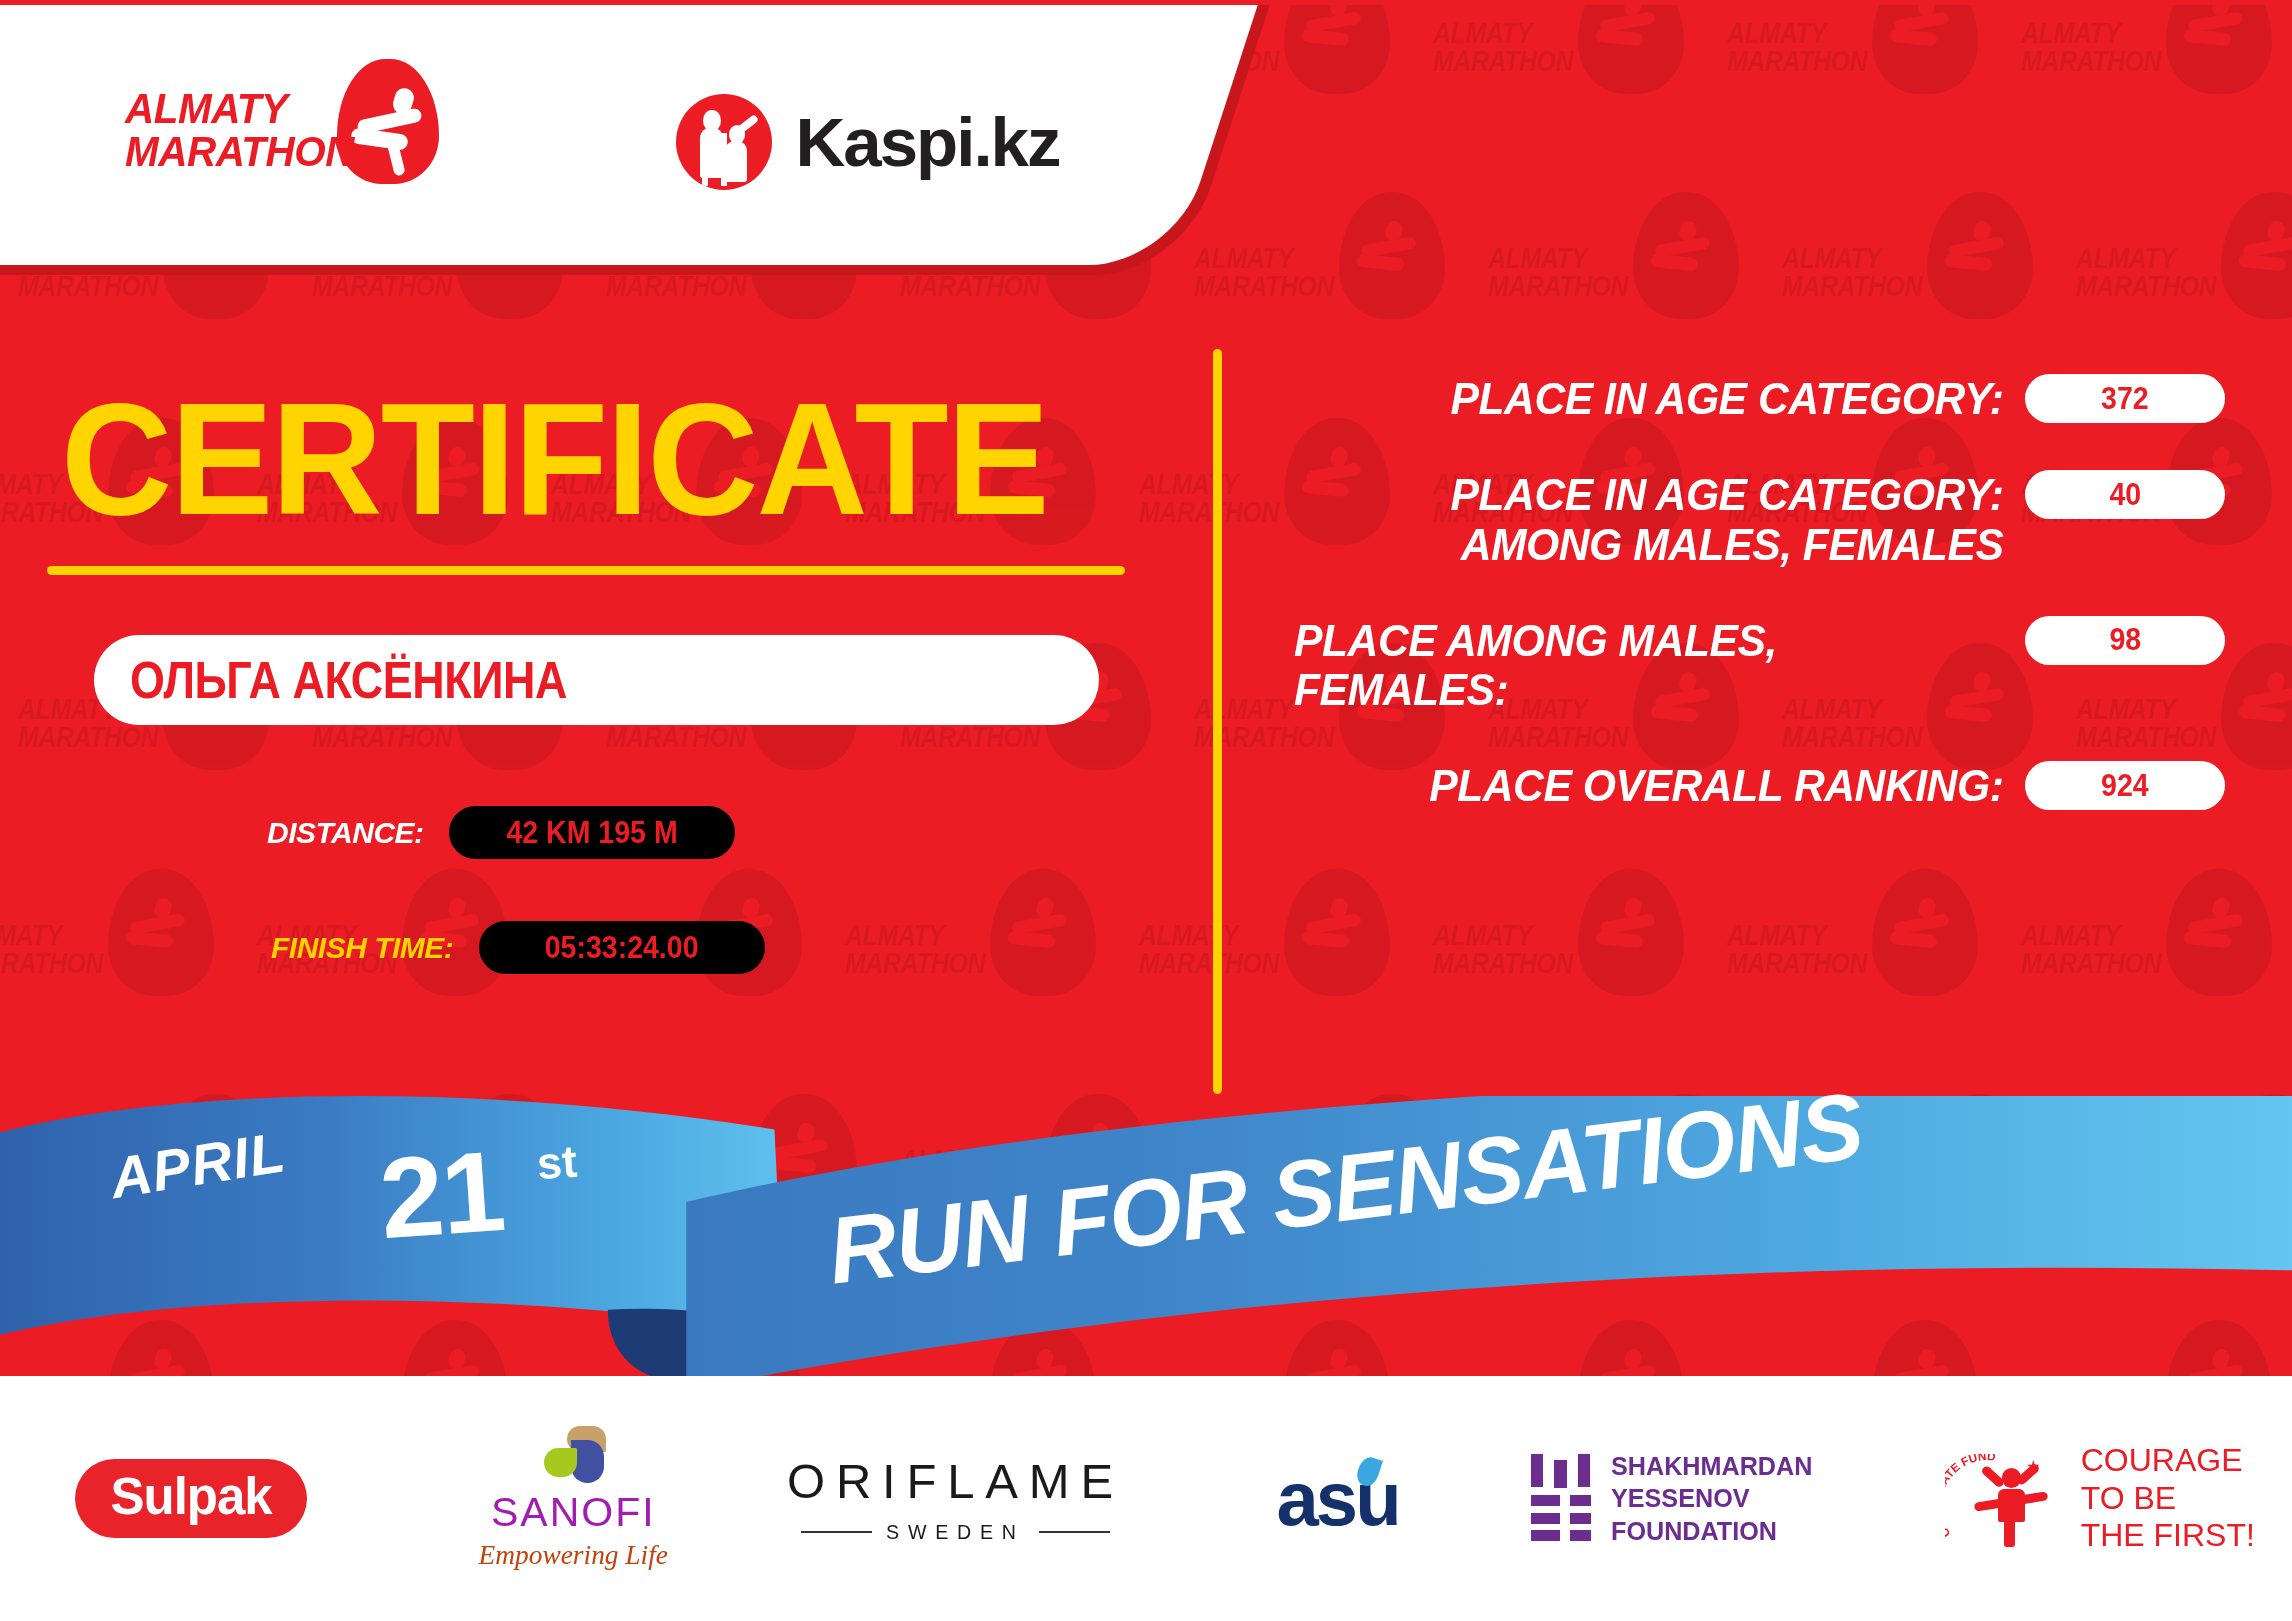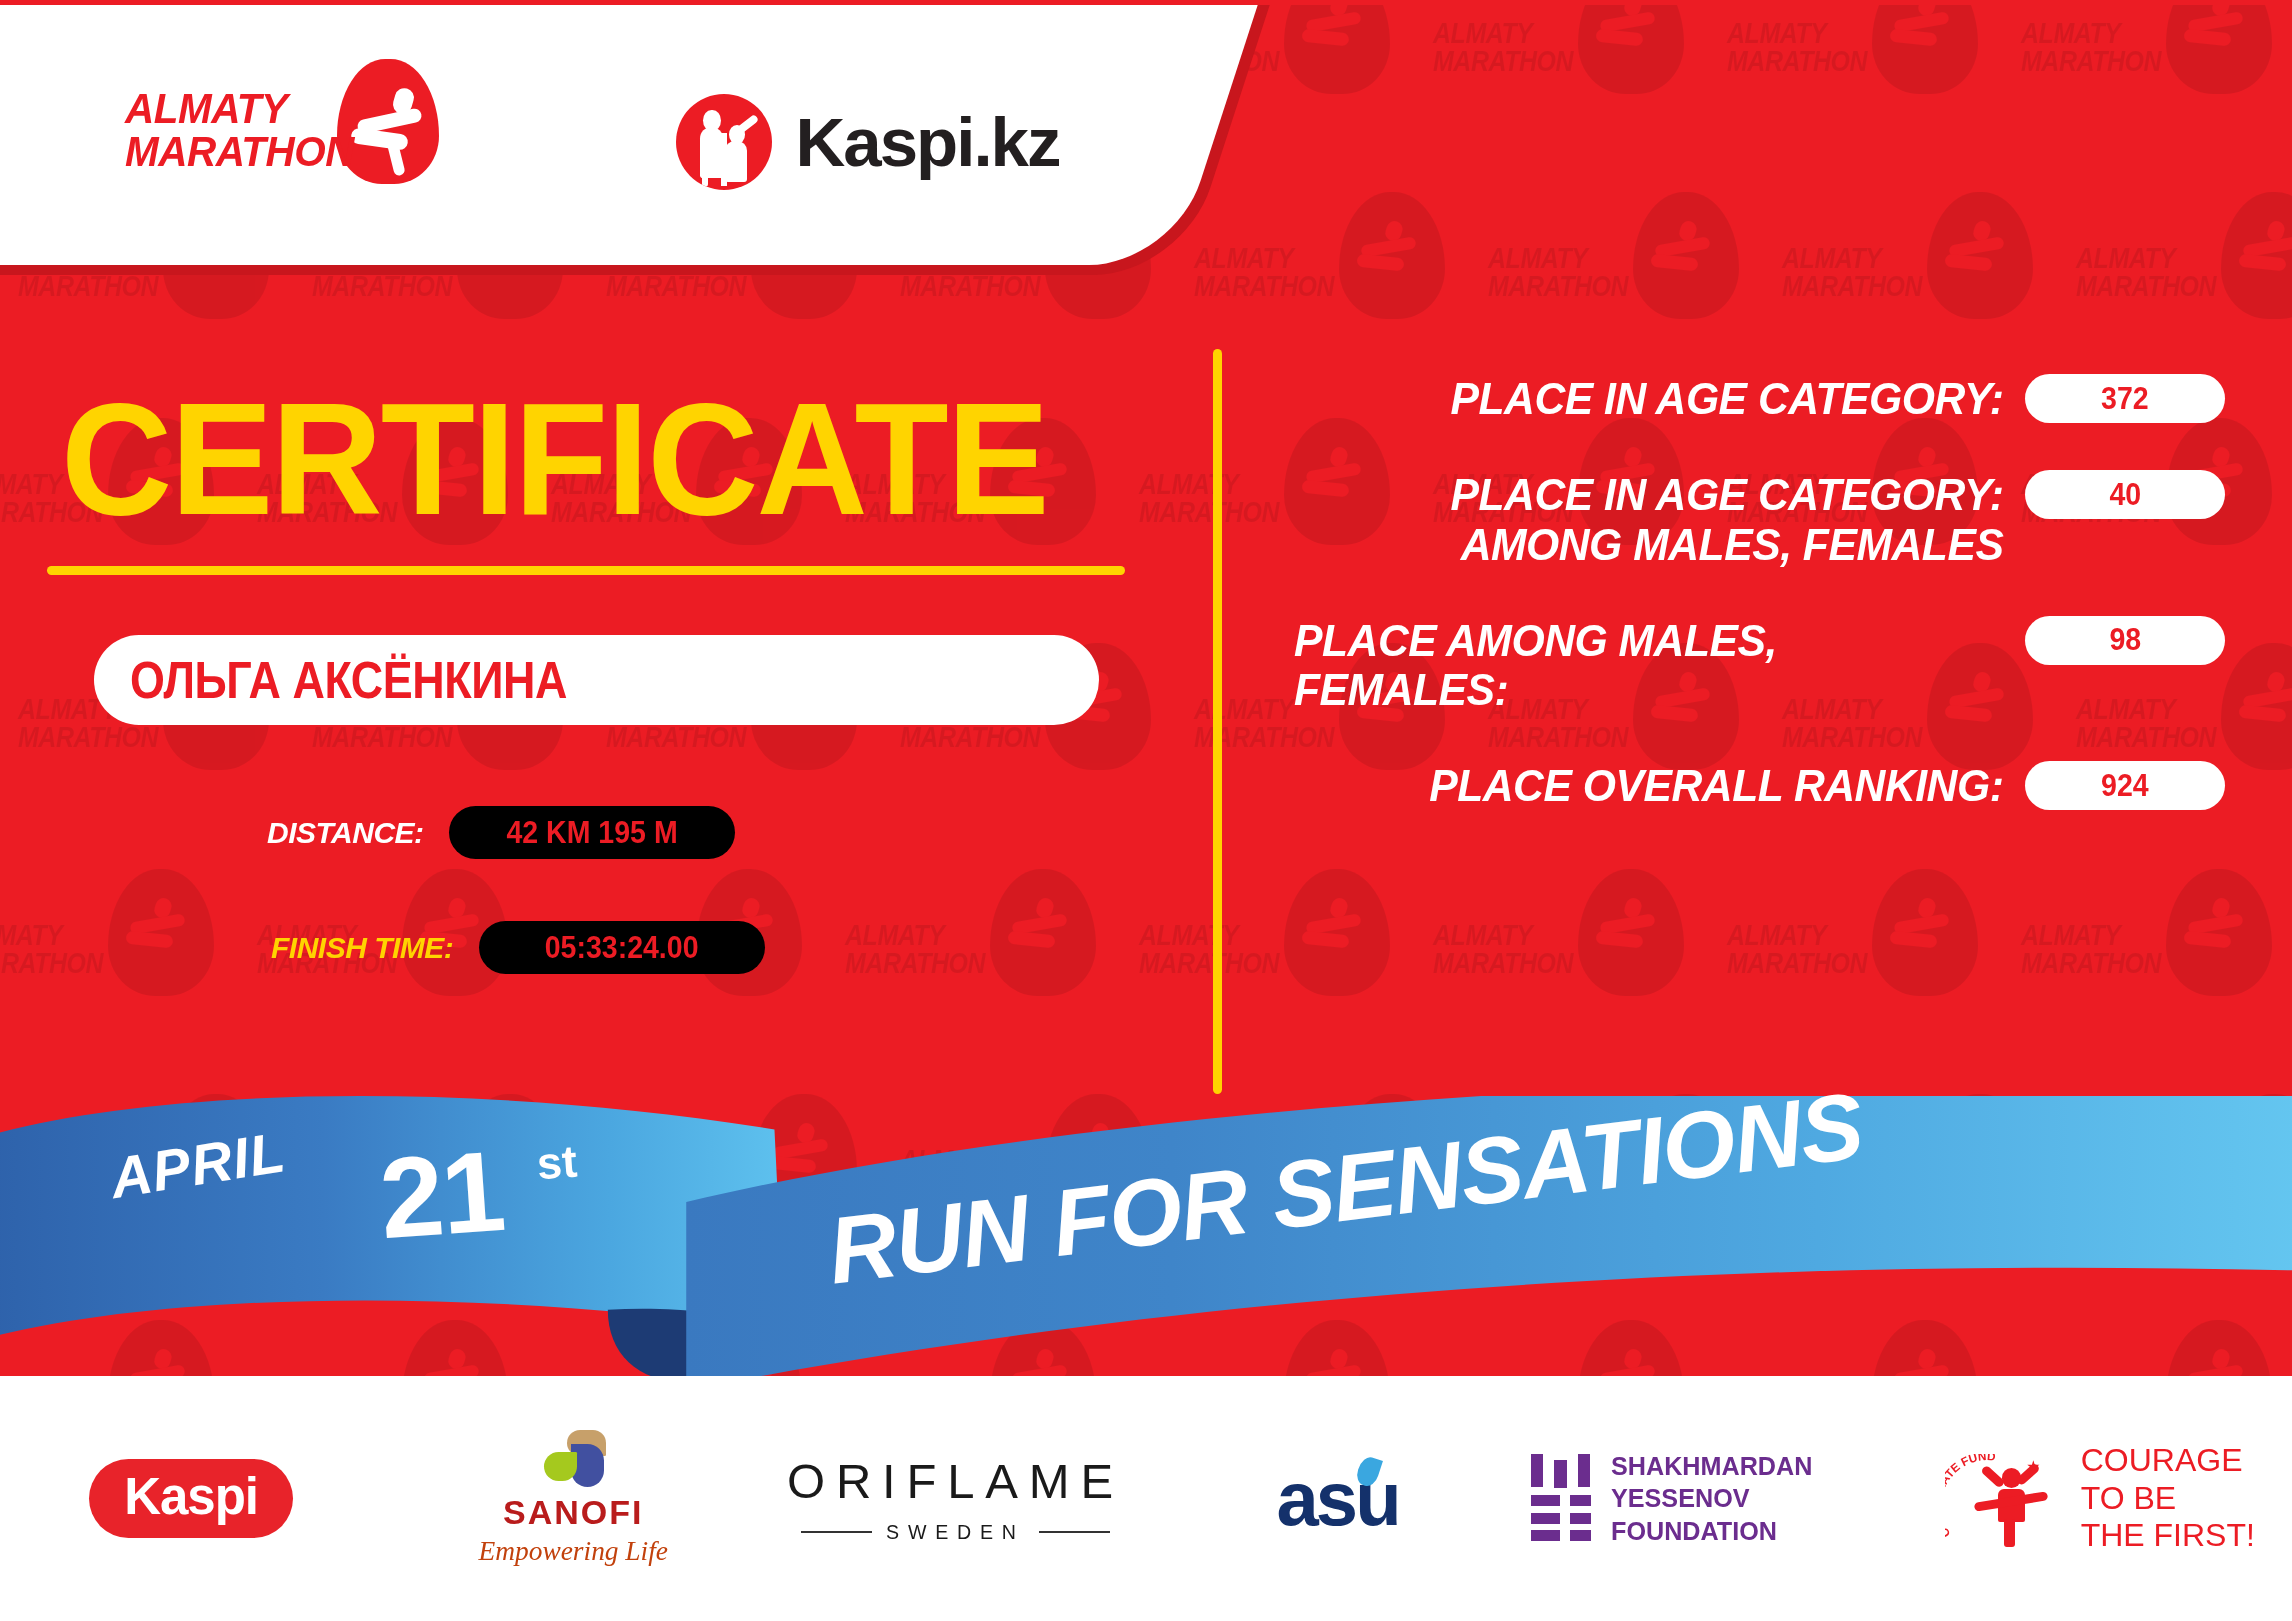--- a/index.html
+++ b/index.html
@@ -339,21 +339,21 @@
     font-weight: bold;
     letter-spacing: -1px;
   }
   
   .sanofi { text-align: center; position: relative; }
   .sanofi-mark { position: relative; width: 71px; height: 57px; margin: 0 auto 5.9px auto; }
   .sanofi-mark span { position: absolute; display: block; }
   .sf-tan   { left: 29px; top: 0;   width: 39px; height: 25.5px; background: #c7a06a; border-radius: 19.6px 19.6px 2px 19.6px; }
   .sf-blue  { left: 33px; top: 13.7px; width: 33px; height: 43px; background: #4150a0; border-radius: 0 21.6px 21.6px 21.6px; }
   .sf-green { left: 5.9px;  top: 21.6px; width: 33px; height: 29px; background: #a5c91e; border-radius: 21.6px 2px 21.6px 21.6px; }
-  .sanofi-name { color: #b91c1c; font-size: 34px; letter-spacing: 2px; font-weight: bold; }
+  .sanofi-name { color: #a21caf; font-size: 41px; letter-spacing: 2px; font-weight: normal; }
   .sanofi-tag  { color: #c2410c; font-size: 27.4px; font-style: italic; font-family: "Liberation Serif", serif; margin-top: 3.9px; }
   
   .oriflame { text-align: center; }
   .oriflame-name { color: #1a1a1a; font-size: 49px; letter-spacing: 10.8px; font-weight: normal; }
   .oriflame-sub { display: flex; align-items: center; justify-content: center; gap: 13.7px; margin-top: 11.8px; }
   .ori-rule { width: 71px; height: 2px; background: #333; }
   .oriflame-country { color: #1a1a1a; font-size: 19.6px; letter-spacing: 8.8px; }
   
   .ua { text-align: center; }
   .ua-mark { position: relative; width: 147px; height: 86px; margin: 0 auto; }
@@ -1126,21 +1126,21 @@
   </div>
 
   <div class="ribbon-label-april">APRIL</div>
   <div class="ribbon-label-day">21</div>
   <div class="ribbon-label-ord">st</div>
   <div class="ribbon-label-slogan">RUN FOR SENSATIONS</div>
 
   <div class="sponsor-bar">
 
     <div class="sponsor">
-      <div class="sulpak">Kaspi</div>
+      <div class="sulpak">Sulpak</div>
     </div>
 
     <div class="sponsor">
       <div class="sanofi">
         <div class="sanofi-mark">
           <span class="sf-tan"></span>
           <span class="sf-blue"></span>
           <span class="sf-green"></span>
         </div>
         <div class="sanofi-name">SANOFI</div>

